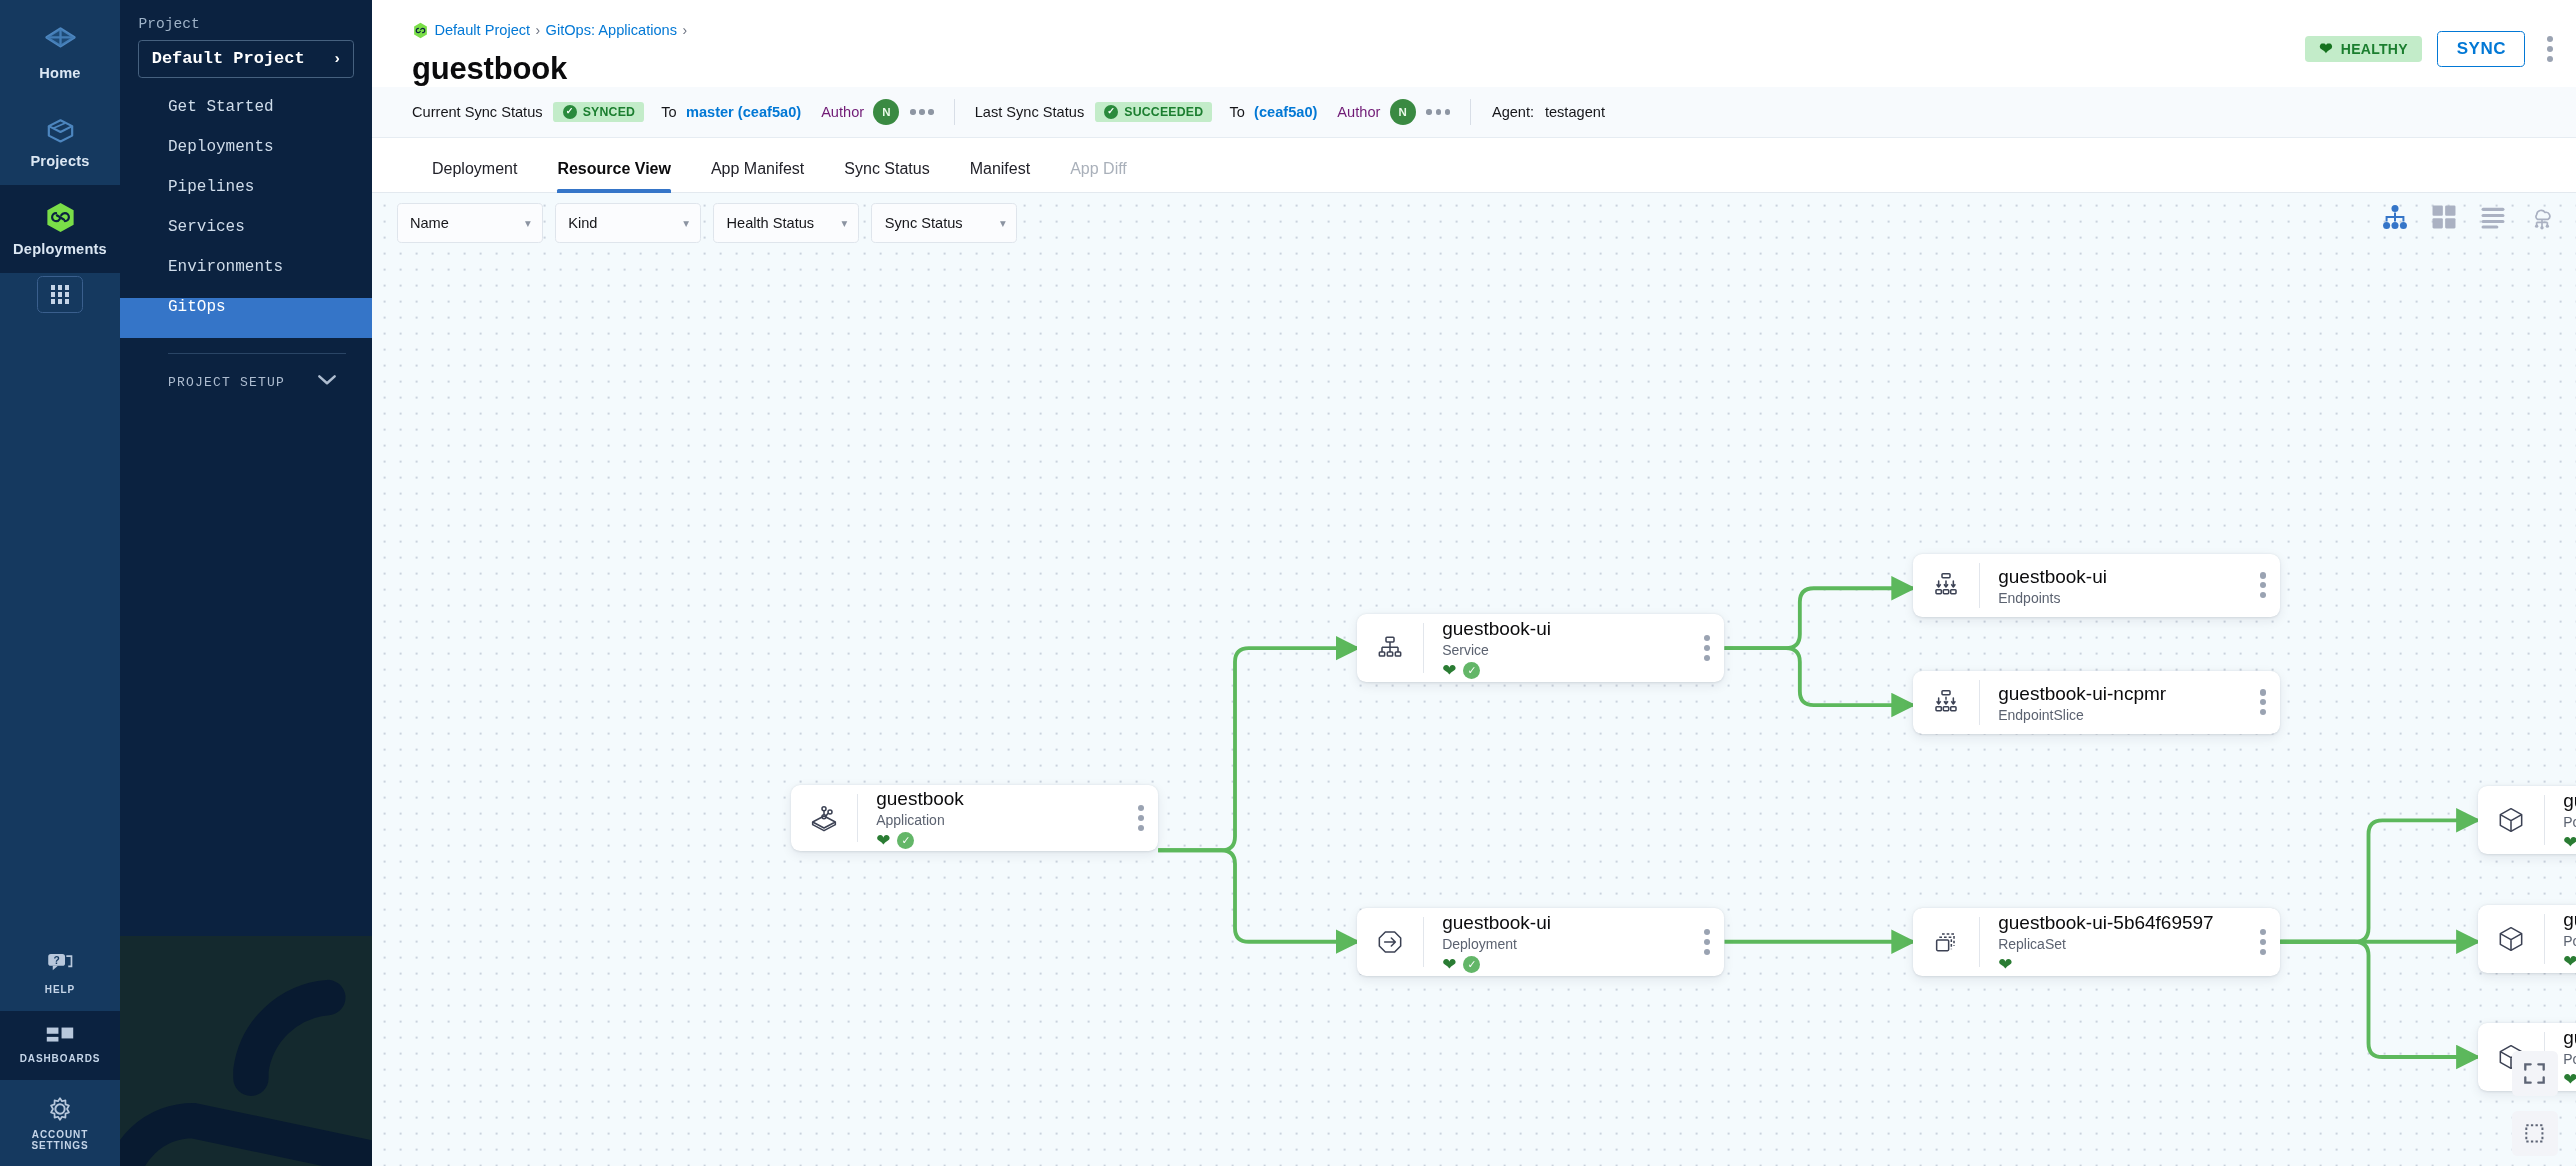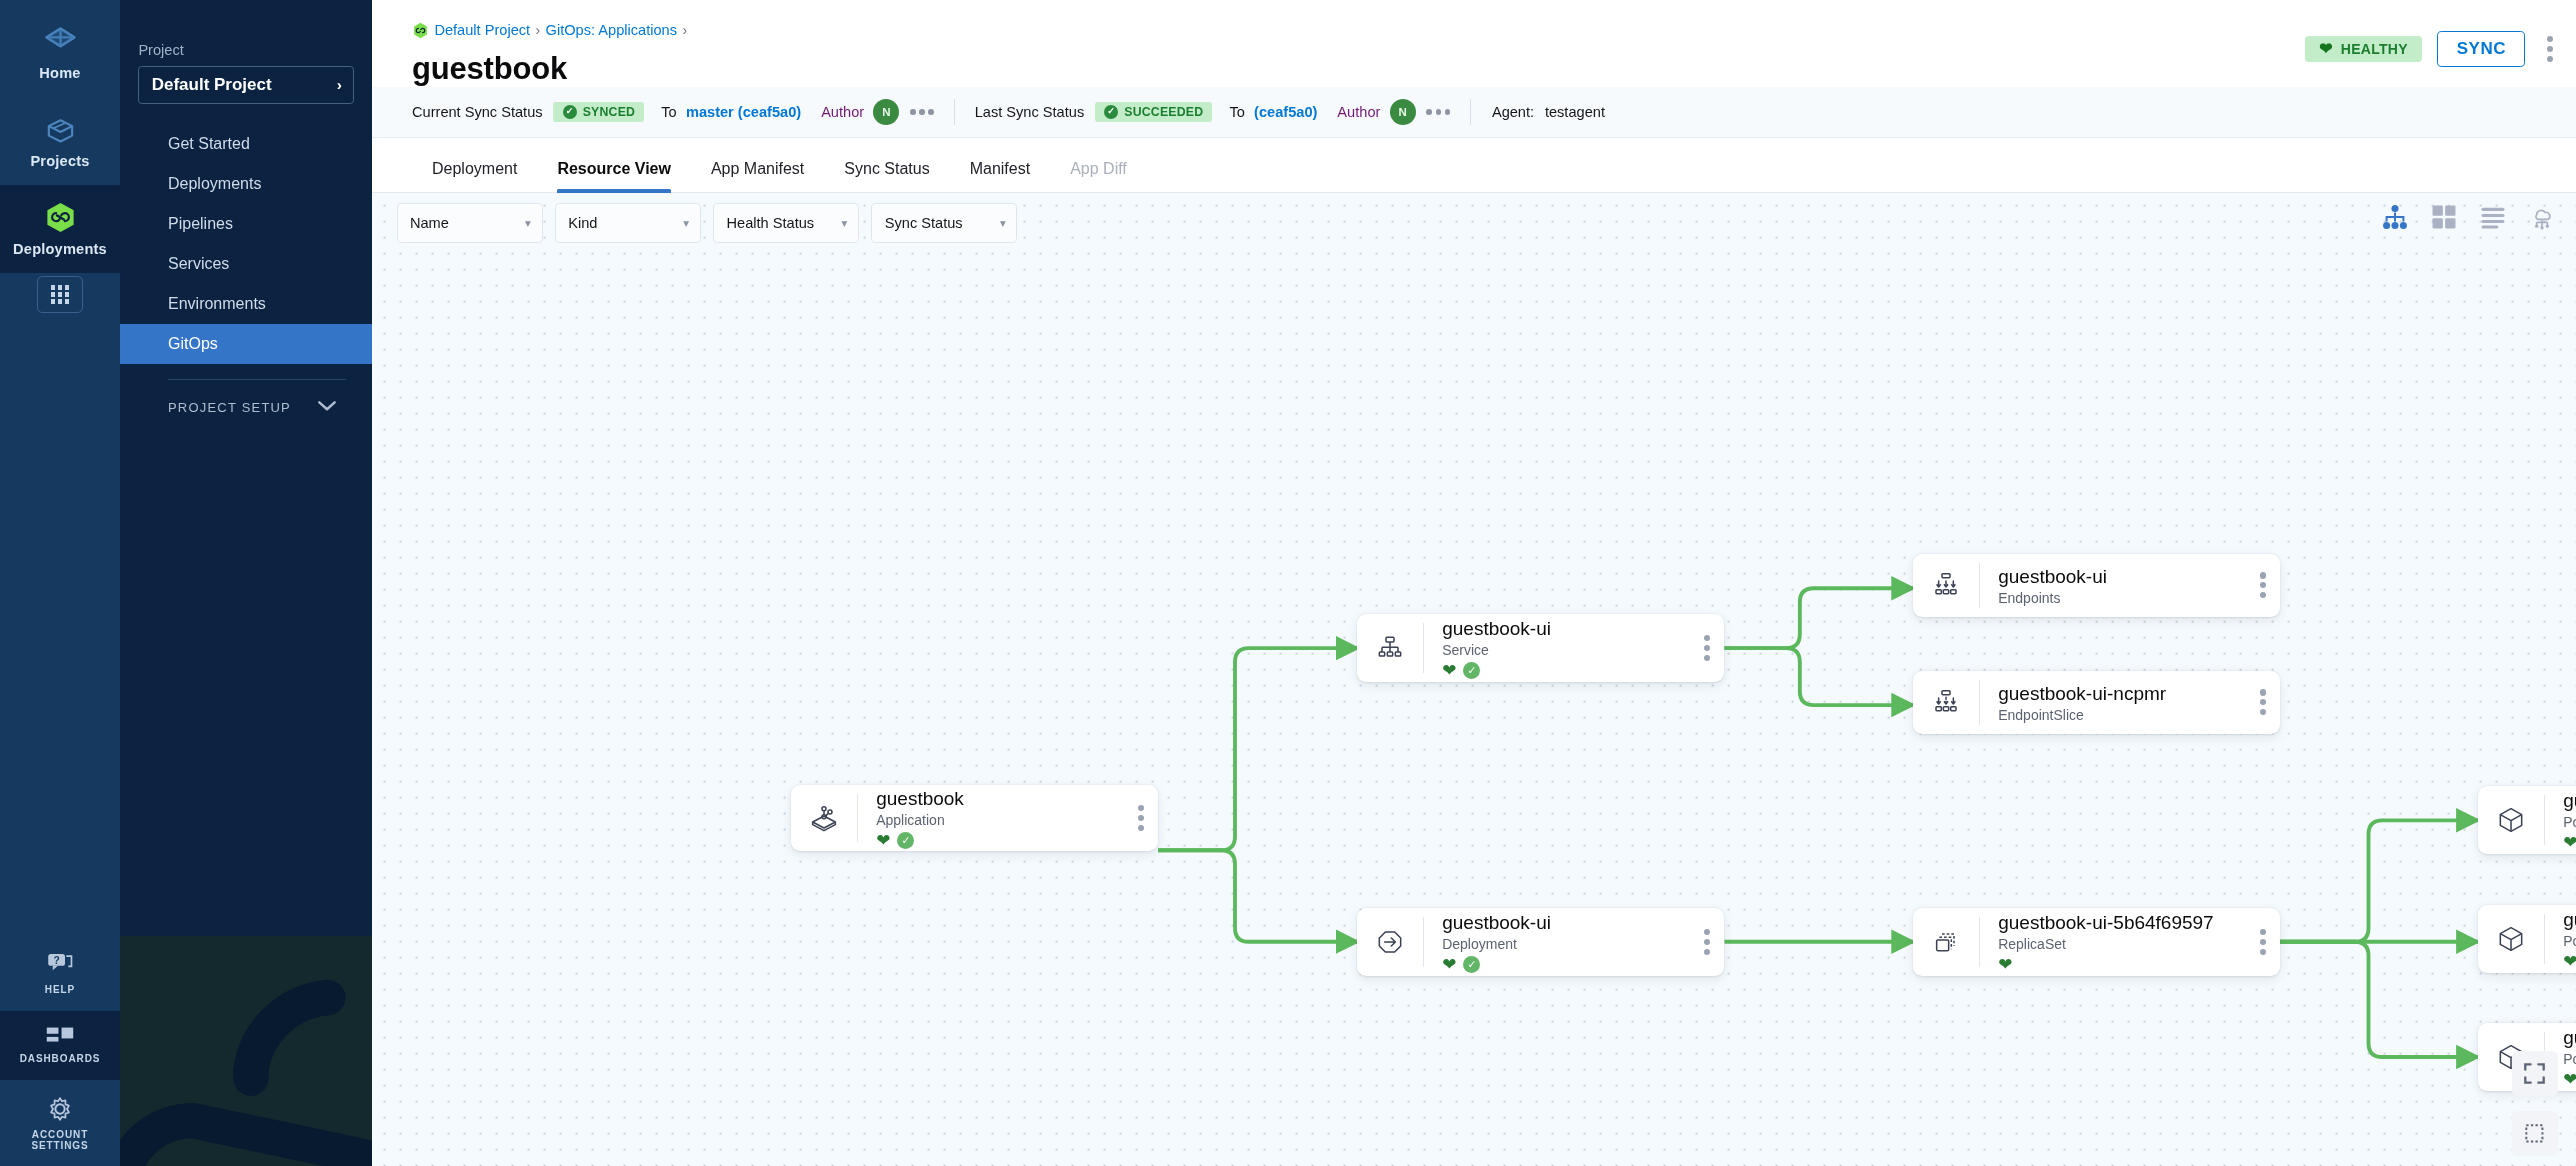--- a/index.html
+++ b/index.html
@@ -34,32 +34,32 @@
     display:flex; align-items:center; justify-content:center; cursor:pointer;
   }
   .grid9 { display:grid; grid-template-columns:repeat(3,4.6px); grid-template-rows:repeat(3,4.6px); gap:2.3px; }
   .grid9 i { background:#c5d5e8; display:block; width:4.6px; height:4.6px; }
 
   
   .nav {
     width:252px; flex:0 0 252px; height:1167px; background:#0b2240;
     position:relative; z-index:4; overflow:hidden;
   }
-  .nav-inner { position:relative; z-index:2; padding:42px 0 0; }
+  .nav-inner { position:relative; z-index:2; padding:16px 0 0;font-family:Liberation Mono, monospace; }
   .nav-label { font-size:14.6px; color:#9fb3c8; padding:0 18.4px 7.7px; }
   .proj-select {
     margin:0 18.4px; height:38px; border:0.8px solid #46617f; border-radius:3.8px;
     display:flex; align-items:center; justify-content:space-between;
     padding:0 10.8px 0 12.3px; cursor:pointer;
   }
   .proj-select .pname { font-size:17px; font-weight:bold; color:#ffffff; }
   .proj-select .chev { color:#ffffff; font-size:15.4px; font-weight:bold; }
   .nav-items { margin-top:20px; }
   .nav-item {
-    height:40px; display:flex; align-items:center; padding-left:48px;
+    height:40px; display:flex; padding-left:48px;
     font-size:16px; color:#cfdcea; cursor:pointer;
   }
   .nav-item.active { background:#3575c8; color:#fff; }
   .nav-div { height:0.8px; background:#2a4565; margin:15.4px 26px 0 48px; }
   .nav-setup {
     display:flex; align-items:center; justify-content:space-between;
     padding:20px 35px 0 48px; font-size:13px; letter-spacing:1.2px; color:#aebdd0; cursor:pointer;
   }
   .nav-deco { position:absolute; left:-46px; bottom:-92px; z-index:1; opacity:1; }
 

